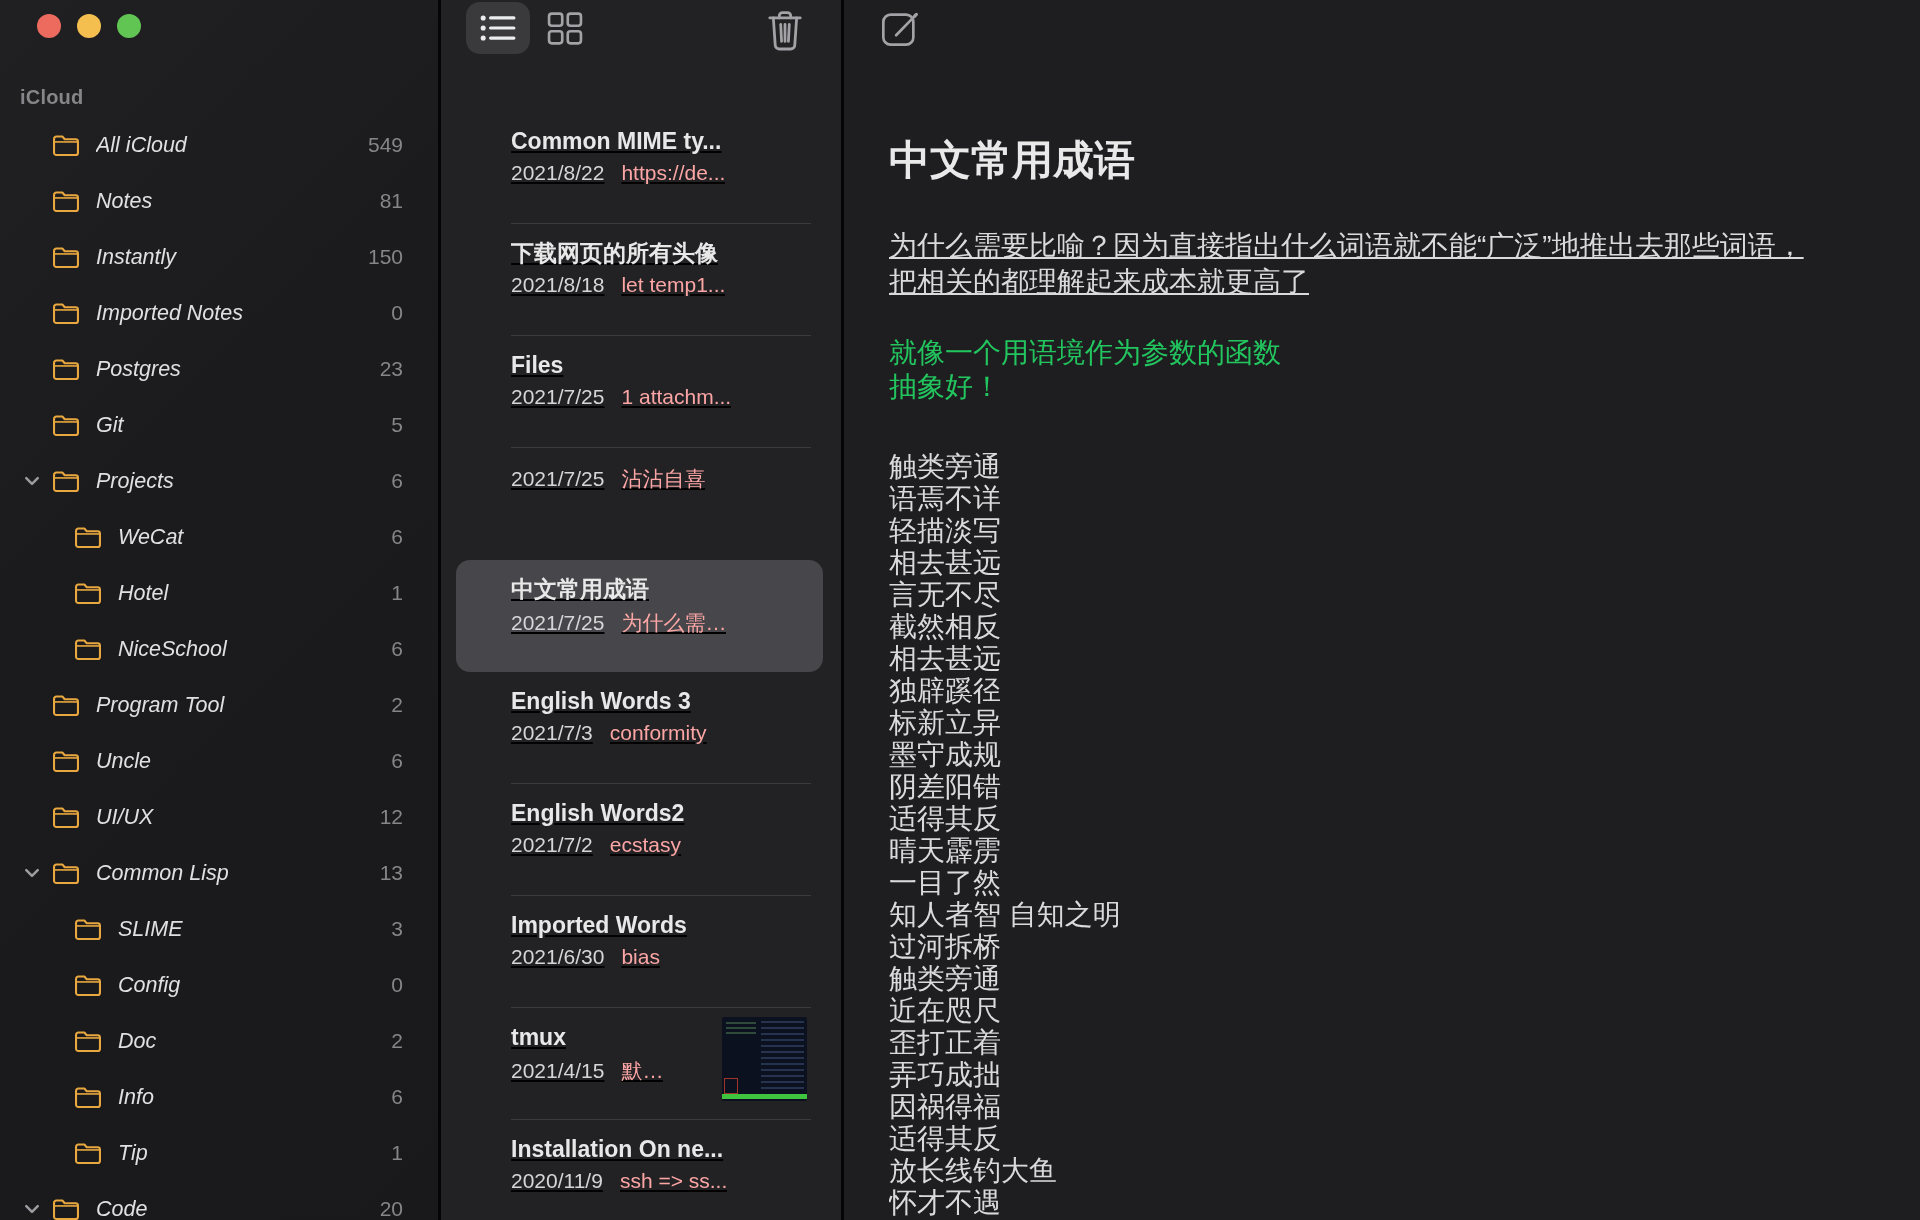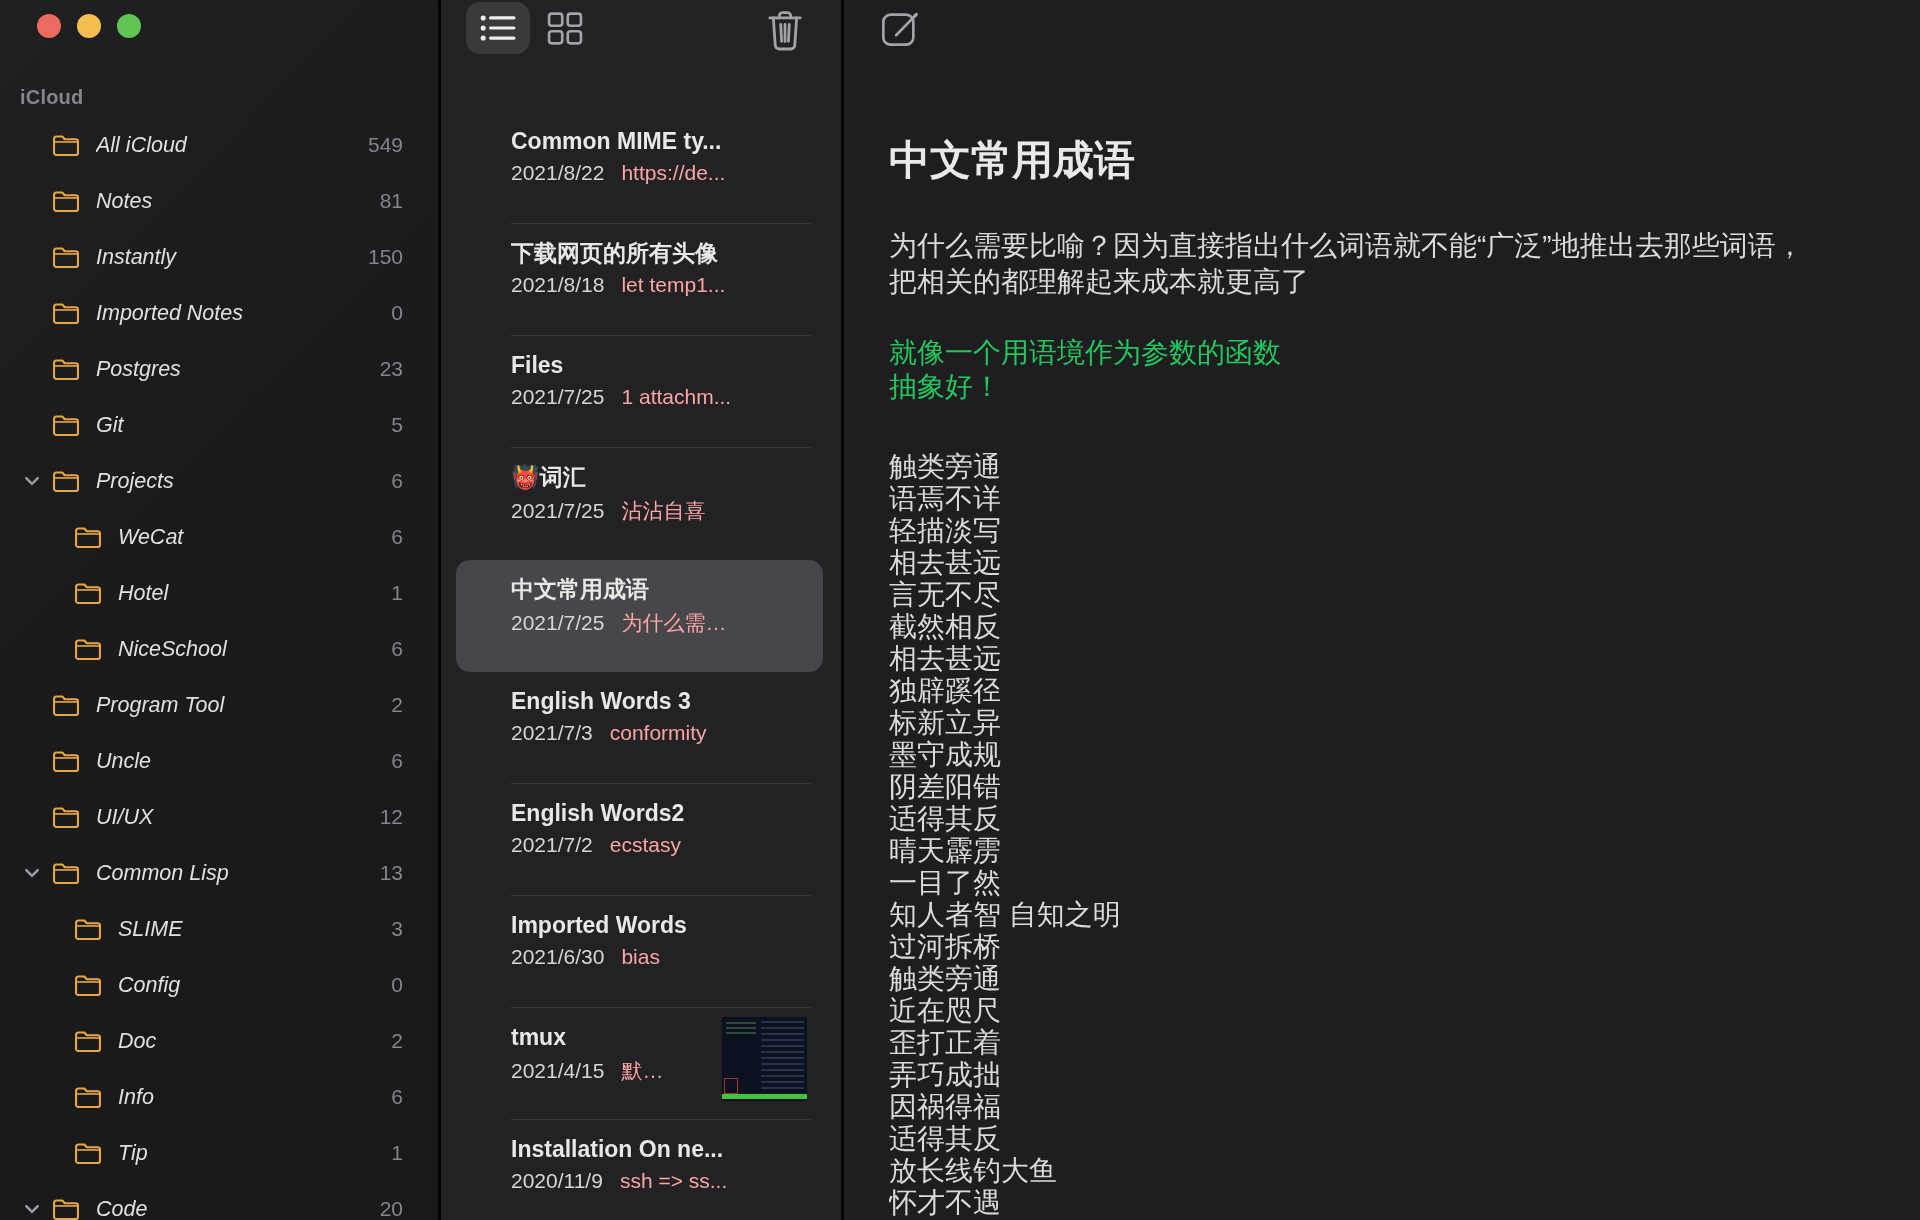--- a/index.html
+++ b/index.html
@@ -27,21 +27,21 @@
 
   
   #listpane{left:441px;width:400px;background:#222224;}
   .lp-toolbar{position:absolute;top:0;left:0;right:0;height:62px;}
   .view-btn{position:absolute;top:2px;left:25px;width:64px;height:52px;border-radius:14px;background:#3a3a3d;
             display:flex;align-items:center;justify-content:center;}
   .grid-btn{position:absolute;top:2px;left:92px;width:64px;height:52px;border-radius:14px;
             display:flex;align-items:center;justify-content:center;}
   .trash-btn{position:absolute;top:4px;left:318px;width:52px;height:52px;display:flex;align-items:center;justify-content:center;}
   #notes-list{position:absolute;top:112px;left:0;right:0;}
-  .note-row{height:112px;margin:0 18px 0 15px;border-radius:14px;padding:13px 14px 0 55px;box-sizing:border-box;position:relative;}
+  .note-row{height:112px;margin:0 18px 0 15px;border-radius:14px;padding:13px 14px 0 55px;box-sizing:border-box;position:relative;text-decoration:underline;}
   .note-row.selected{background:#47474b;}
   .note-row::after{content:"";position:absolute;left:55px;right:12px;bottom:0;height:1.5px;background:#3b3b3e;}
   .note-row.no-sep::after{display:none;}
   .nr-title{font-size:23px;font-weight:700;color:#e8e8e9;line-height:32px;white-space:nowrap;overflow:hidden;}
   .nr-meta{display:flex;align-items:baseline;margin-top:4px;}
   .nr-date{font-size:21px;font-weight:500;color:#d6d6d8;white-space:nowrap;}
   .nr-preview{font-size:21px;color:#fca5a5;margin-left:17px;white-space:nowrap;overflow:hidden;}
   .nr-thumb{position:absolute;right:16px;top:9px;width:85px;height:84px;background:#0c1120;border-radius:2px;overflow:hidden;display:none;}
   .note-row.has-thumb .nr-thumb{display:block;}
   .nr-thumb .rows{position:absolute;top:4px;bottom:10px;left:46%;right:3px;
@@ -50,21 +50,21 @@
     background:repeating-linear-gradient(to bottom,#2f4a3a 0 2px,transparent 2px 5px);}
   .nr-thumb .greenbar{position:absolute;left:0;right:0;bottom:2px;height:5px;background:#3ec43f;}
   .nr-thumb .redbox{position:absolute;left:2px;bottom:7px;width:12px;height:14px;border:1px solid #a03428;}
 
   
   #editor{left:844px;right:0;width:auto;background:#1e1e20;}
   .compose-btn{position:absolute;top:6px;left:34px;width:44px;height:44px;display:flex;align-items:center;justify-content:center;}
   .ed-content{position:absolute;top:0;left:45px;right:25px;bottom:0;overflow:hidden;}
   .ed-title{margin-top:136px;font-size:41px;font-weight:700;color:#e9e9ea;line-height:48px;}
   .ed-p1{margin-top:44px;}
-  .ed-p1 .bl{font-size:28px;color:#dadadc;line-height:36px;white-space:nowrap;}
+  .ed-p1 .bl{font-size:28px;color:#dadadc;line-height:36px;white-space:nowrap;text-decoration:underline;}
   .ed-p2{margin-top:36px;}
   .ed-p2 .bl{font-size:28px;color:#22c55e;line-height:34px;white-space:nowrap;}
   .ed-idioms{margin-top:47px;}
   .ed-idioms .bl{font-size:28px;color:#dadadc;line-height:32px;white-space:nowrap;}
 
   svg{display:block;}
 </style>
 </head>
 <body>
 
@@ -433,21 +433,20 @@
   </div>
       <div class="note-row">
     <div class="nr-title">Files</div>
     <div class="nr-meta">
       <span class="nr-date">2021/7/25</span>
       <span class="nr-preview">1 attachm...</span>
     </div>
 
   </div>
       <div class="note-row no-sep">
-    <div class="nr-title">👹词汇</div>
     <div class="nr-meta">
       <span class="nr-date">2021/7/25</span>
       <span class="nr-preview">沾沾自喜</span>
     </div>
 
   </div>
       <div class="note-row selected no-sep">
     <div class="nr-title">中文常用成语</div>
     <div class="nr-meta">
       <span class="nr-date">2021/7/25</span>

